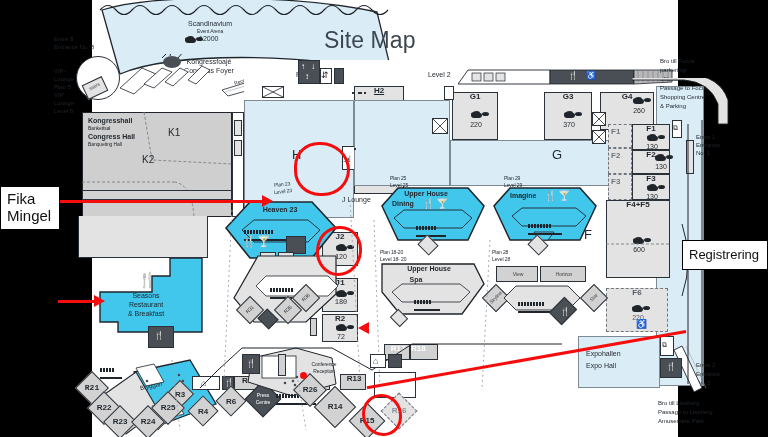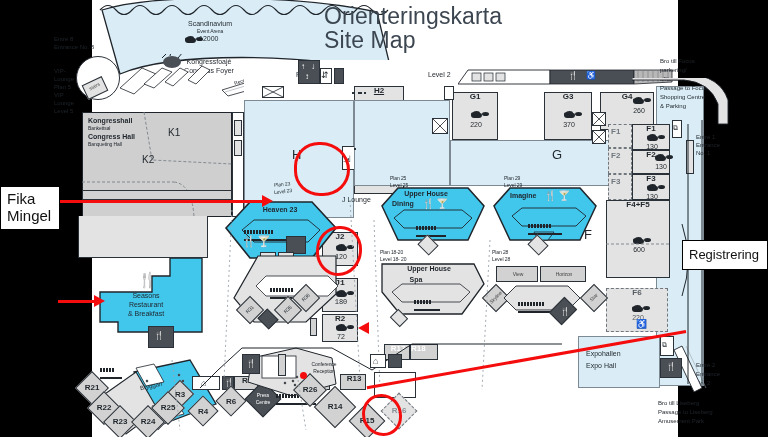--- a/index.html
+++ b/index.html
@@ -484,21 +484,21 @@
   <div class="t cap5" style="left:212px;top:369px;width:40px;text-align:center;">Reception</div>
   <div class="seatrow" style="left:184px;top:384px;width:40px;"><i></i><i></i><i></i><i></i><i></i><i></i><i></i><i></i><i></i><b></b></div>
 
   <div class="diam gray2" style="left:54px;top:380px;width:0;height:0;"></div>
 
   <div class="diam gray2" style="left:86px;top:374px;width:0;height:0;"></div>
 
   <div class="diam gray2" style="left:90px;top:380px;width:0;height:0;"></div>
 
   <div class="diam gray2" style="left:-12px;top:376px;width:24px;height:24px;"></div>
-  <div class="t rm" style="left:-12px;top:384px;width:24px;text-align:center;">R21</div>
+  <div class="t rm" style="left:-12px;top:384px;width:24px;text-align:center;font-family:Liberation Mono, monospace;">R21</div>
   <div class="diam gray2" style="left:0px;top:396px;width:24px;height:24px;"></div>
   <div class="t rm" style="left:0px;top:404px;width:24px;text-align:center;">R22</div>
   <div class="diam gray2" style="left:16px;top:410px;width:24px;height:24px;"></div>
   <div class="t rm" style="left:16px;top:418px;width:24px;text-align:center;">R23</div>
   <div class="diam gray2" style="left:44px;top:410px;width:24px;height:24px;"></div>
   <div class="t rm" style="left:44px;top:418px;width:24px;text-align:center;">R24</div>
   <div class="diam gray2" style="left:64px;top:396px;width:24px;height:24px;"></div>
   <div class="t rm" style="left:64px;top:404px;width:24px;text-align:center;">R25</div>
   <div class="diam gray2" style="left:204px;top:376px;width:0;height:0;"></div>
 
@@ -540,21 +540,20 @@
 
   <div class="abs gray2" style="left:218px;top:318px;width:7px;height:18px;"></div>
   <div class="abs gray2" style="left:186px;top:354px;width:8px;height:22px;"></div>
   <div class="reddot" style="left:208px;top:372px;"></div>
   <div class="abs white" style="left:278px;top:354px;width:16px;height:14px;"></div>
   <div class="ico" style="left:281px;top:357px;">⌂</div>
   <div class="abs charc" style="left:296px;top:354px;width:14px;height:14px;"></div>
 
  </div>
 
- <div class="t title" style="left:324px;top:4px;">Orienteringskarta</div>
  <div class="t title" style="left:324px;top:28px;">Site Map</div>
 
  <div class="callout" style="left:0;top:186px;width:60px;height:44px;">
    <span style="white-space:pre-line;">Fika
 Mingel</span>
  </div>
  <div class="aline" style="left:58px;top:200px;width:210px;"></div>
  <div class="ahead" style="left:262px;top:195px;border-left:11px solid #f50d0d;"></div>
 
  <div class="aline" style="left:58px;top:300px;width:42px;"></div>

